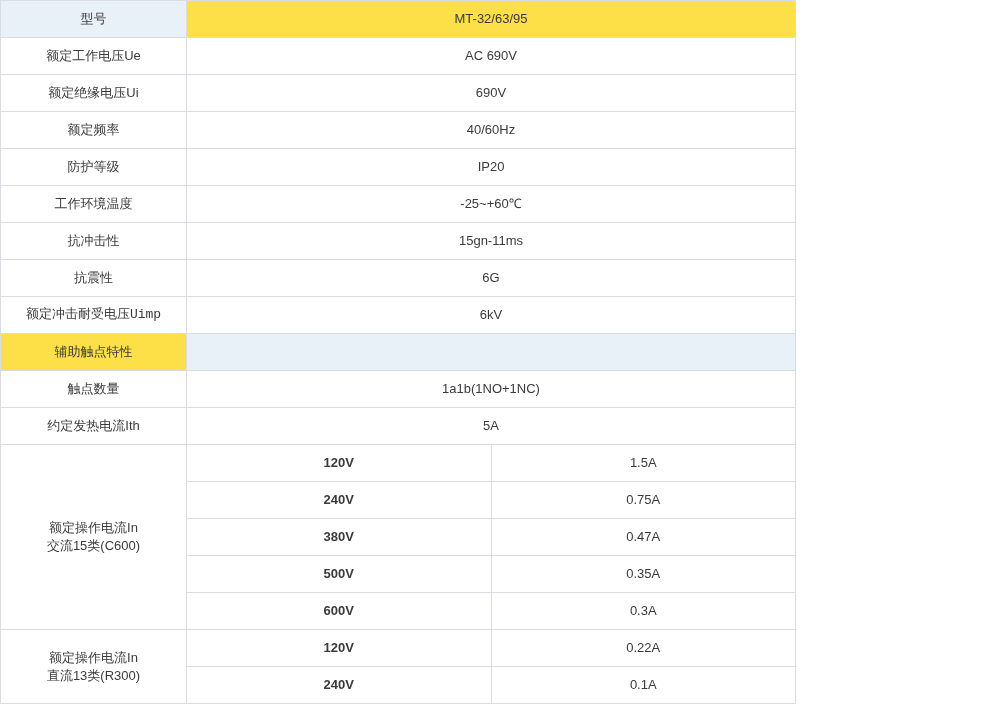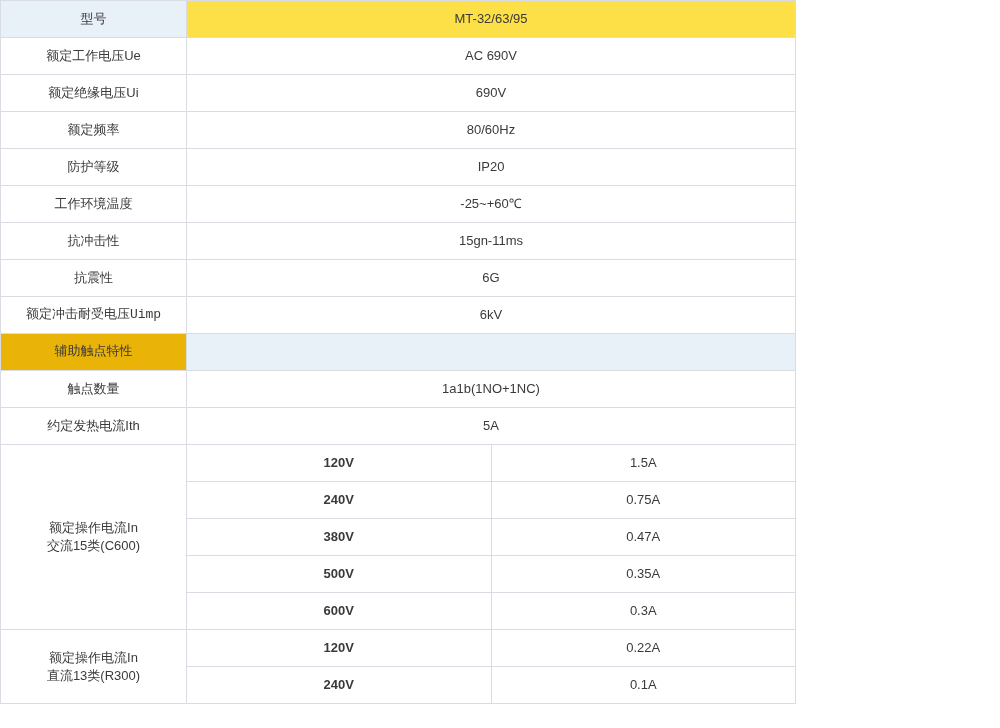--- a/index.html
+++ b/index.html
@@ -39,23 +39,22 @@
     background: #e8f0f8;
     height: 56px;
     font-size: 13.5px;
   }
   td.head-model {
     background: #fde047;
     height: 56px;
     font-size: 14px;
   }
   td.section {
-    background: #eab308;
+    background: #fde047;
     height: 37px;
-    font-family: Liberation Mono, monospace;
   }
   td.section-blank {
     background: #e8f0f8;
   }
   td.label {
     width: 186px;
   }
   td.value {
     width: 609px;
   }
@@ -87,21 +86,21 @@
       <tr>
         <td class="label">额定工作电压Ue</td>
         <td class="value" colspan="2">AC 690V</td>
       </tr>
       <tr>
         <td class="label">额定绝缘电压Ui</td>
         <td class="value" colspan="2">690V</td>
       </tr>
       <tr>
         <td class="label">额定频率</td>
-        <td class="value" colspan="2">80/60Hz</td>
+        <td class="value" colspan="2">40/60Hz</td>
       </tr>
       <tr>
         <td class="label">防护等级</td>
         <td class="value" colspan="2">IP20</td>
       </tr>
       <tr>
         <td class="label">工作环境温度</td>
         <td class="value" colspan="2">-25~+60℃</td>
       </tr>
       <tr>

